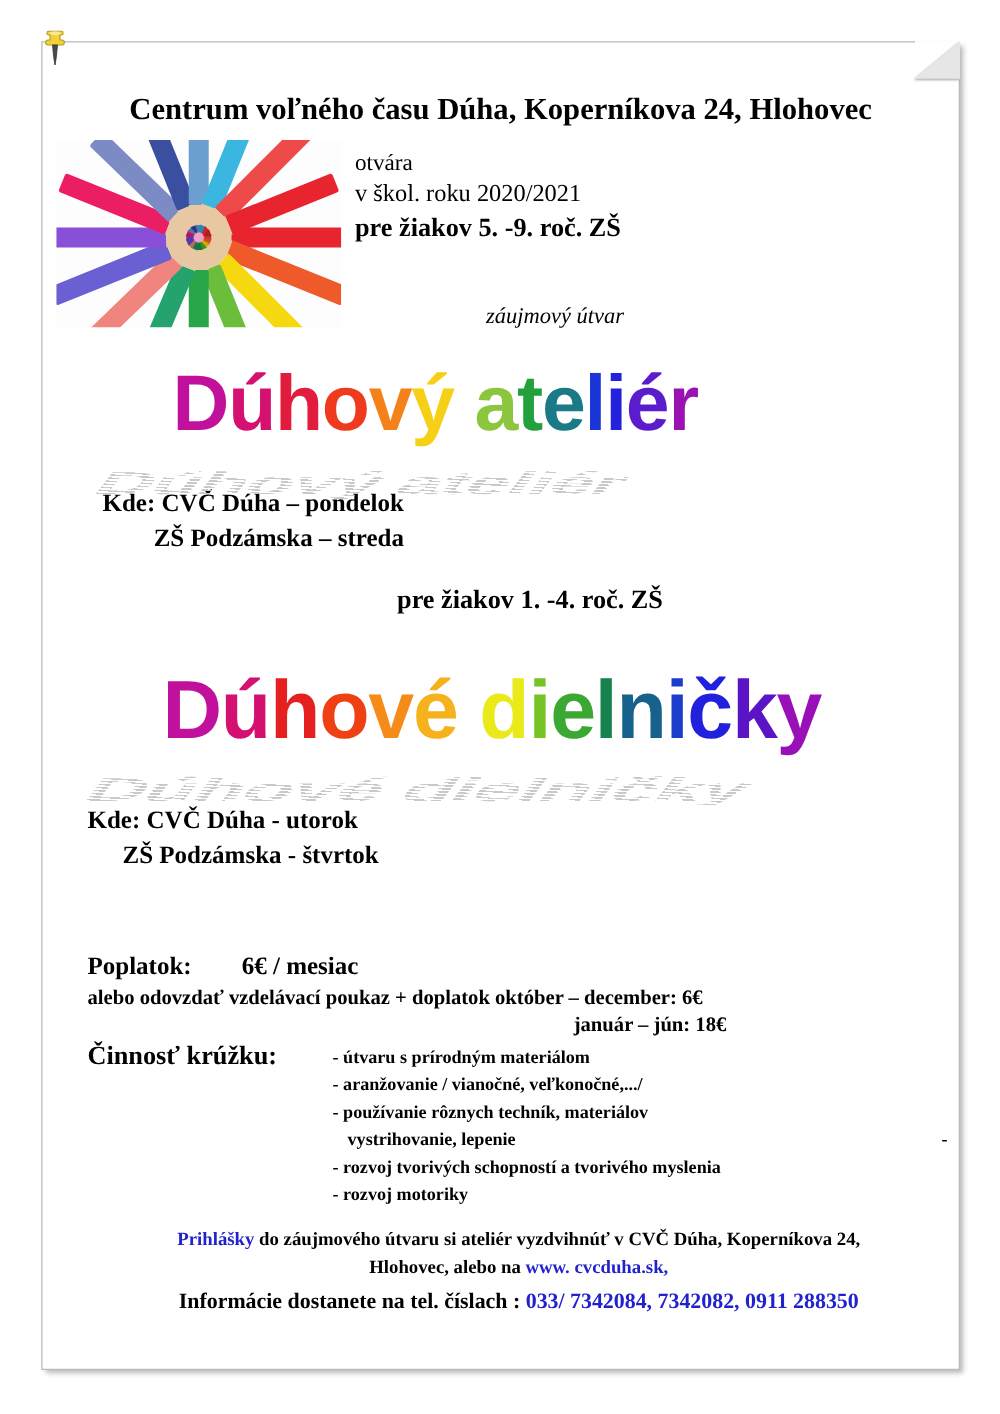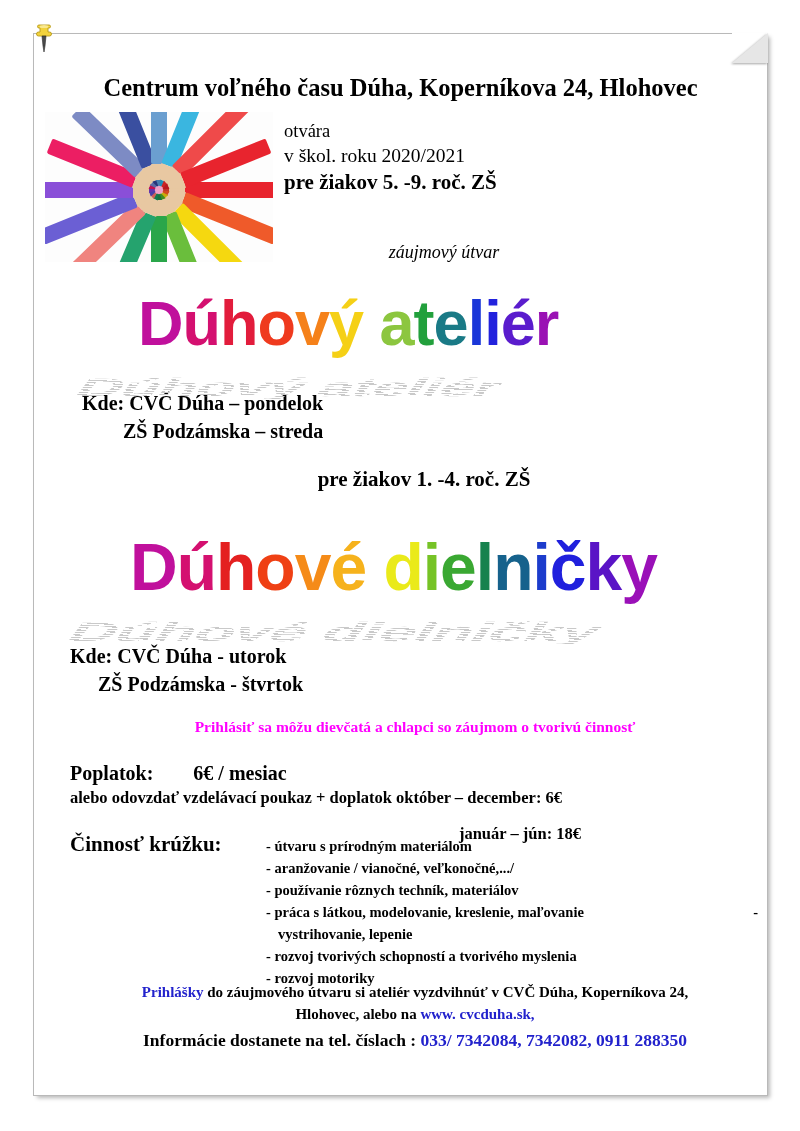--- a/index.html
+++ b/index.html
@@ -203,21 +203,21 @@
   .fee .fee-row2 {
     font-size: 16.5px;
     font-weight: bold;
     margin-top: 3px;
   }
   .fee .fee-row3 {
     font-size: 16.5px;
     font-weight: bold;
     text-align: center;
     padding-left: 210px;
-    margin-top: 16px;
+    margin-top: 2px;
   }
 
   .activity {
     position: absolute;
     left: 36px;
     top: 798px;
     width: 690px;
   }
   .activity-label {
     position: absolute;
@@ -389,36 +389,34 @@
       <div class="wordart" id="wa2">
         <div class="shadow">Dúhové dielničky</div>
         <div class="front"><span style="color: rgb(192, 16, 156);">D</span><span style="color: rgb(212, 16, 112);">ú</span><span style="color: rgb(228, 32, 32);">h</span><span style="color: rgb(239, 64, 20);">o</span><span style="color: rgb(245, 139, 24);">v</span><span style="color: rgb(246, 178, 28);">é</span><span style="color: rgb(255, 255, 255);">&nbsp;</span><span style="color: rgb(234, 234, 26);">d</span><span style="color: rgb(118, 195, 38);">i</span><span style="color: rgb(58, 168, 50);">e</span><span style="color: rgb(22, 130, 78);">l</span><span style="color: rgb(22, 98, 140);">n</span><span style="color: rgb(28, 60, 204);">i</span><span style="color: rgb(32, 32, 221);">č</span><span style="color: rgb(90, 20, 198);">k</span><span style="color: rgb(154, 16, 184);">y</span></div>
       </div>
 
       <div class="kde" id="kde2">
         <span class="ln1">Kde: CVČ Dúha  - utorok</span>
         <span class="ln2">ZŠ Podzámska - štvrtok</span>
       </div>
 
-      <div class="notice">Prihlásiť sa môžu dievčatá a chlapci so záujmom o tvorivú činnosť</div>
 
       <div class="fee">
         <div class="fee-row1"><span>Poplatok:</span>        <span>6€ / mesiac</span></div>
         <div class="fee-row2">alebo odovzdať vzdelávací poukaz + doplatok október – december: 6€</div>
         <div class="fee-row3">január – jún: 18€</div>
       </div>
 
       <div class="activity">
         <div class="activity-label">Činnosť krúžku:</div>
         <div class="activity-list rel">
           <div class="item">- útvaru s prírodným materiálom</div>
           <div class="item">- aranžovanie / vianočné, veľkonočné,.../</div>
           <div class="item">- používanie rôznych techník, materiálov</div>
           <div class="item rel">
-            <span>- práca s látkou, modelovanie, kreslenie, maľovanie</span>
             <span class="trailing-dash">-</span>
           </div>
           <div class="cont">vystrihovanie, lepenie</div>
           <div class="item">- rozvoj tvorivých schopností a tvorivého myslenia</div>
           <div class="item">- rozvoj motoriky</div>
         </div>
       </div>
 
       <div class="footer">
         <div class="f1"><span class="blue">Prihlášky</span><span> do záujmového útvaru si ateliér vyzdvihnúť  v CVČ Dúha, Koperníkova 24,</span></div>

